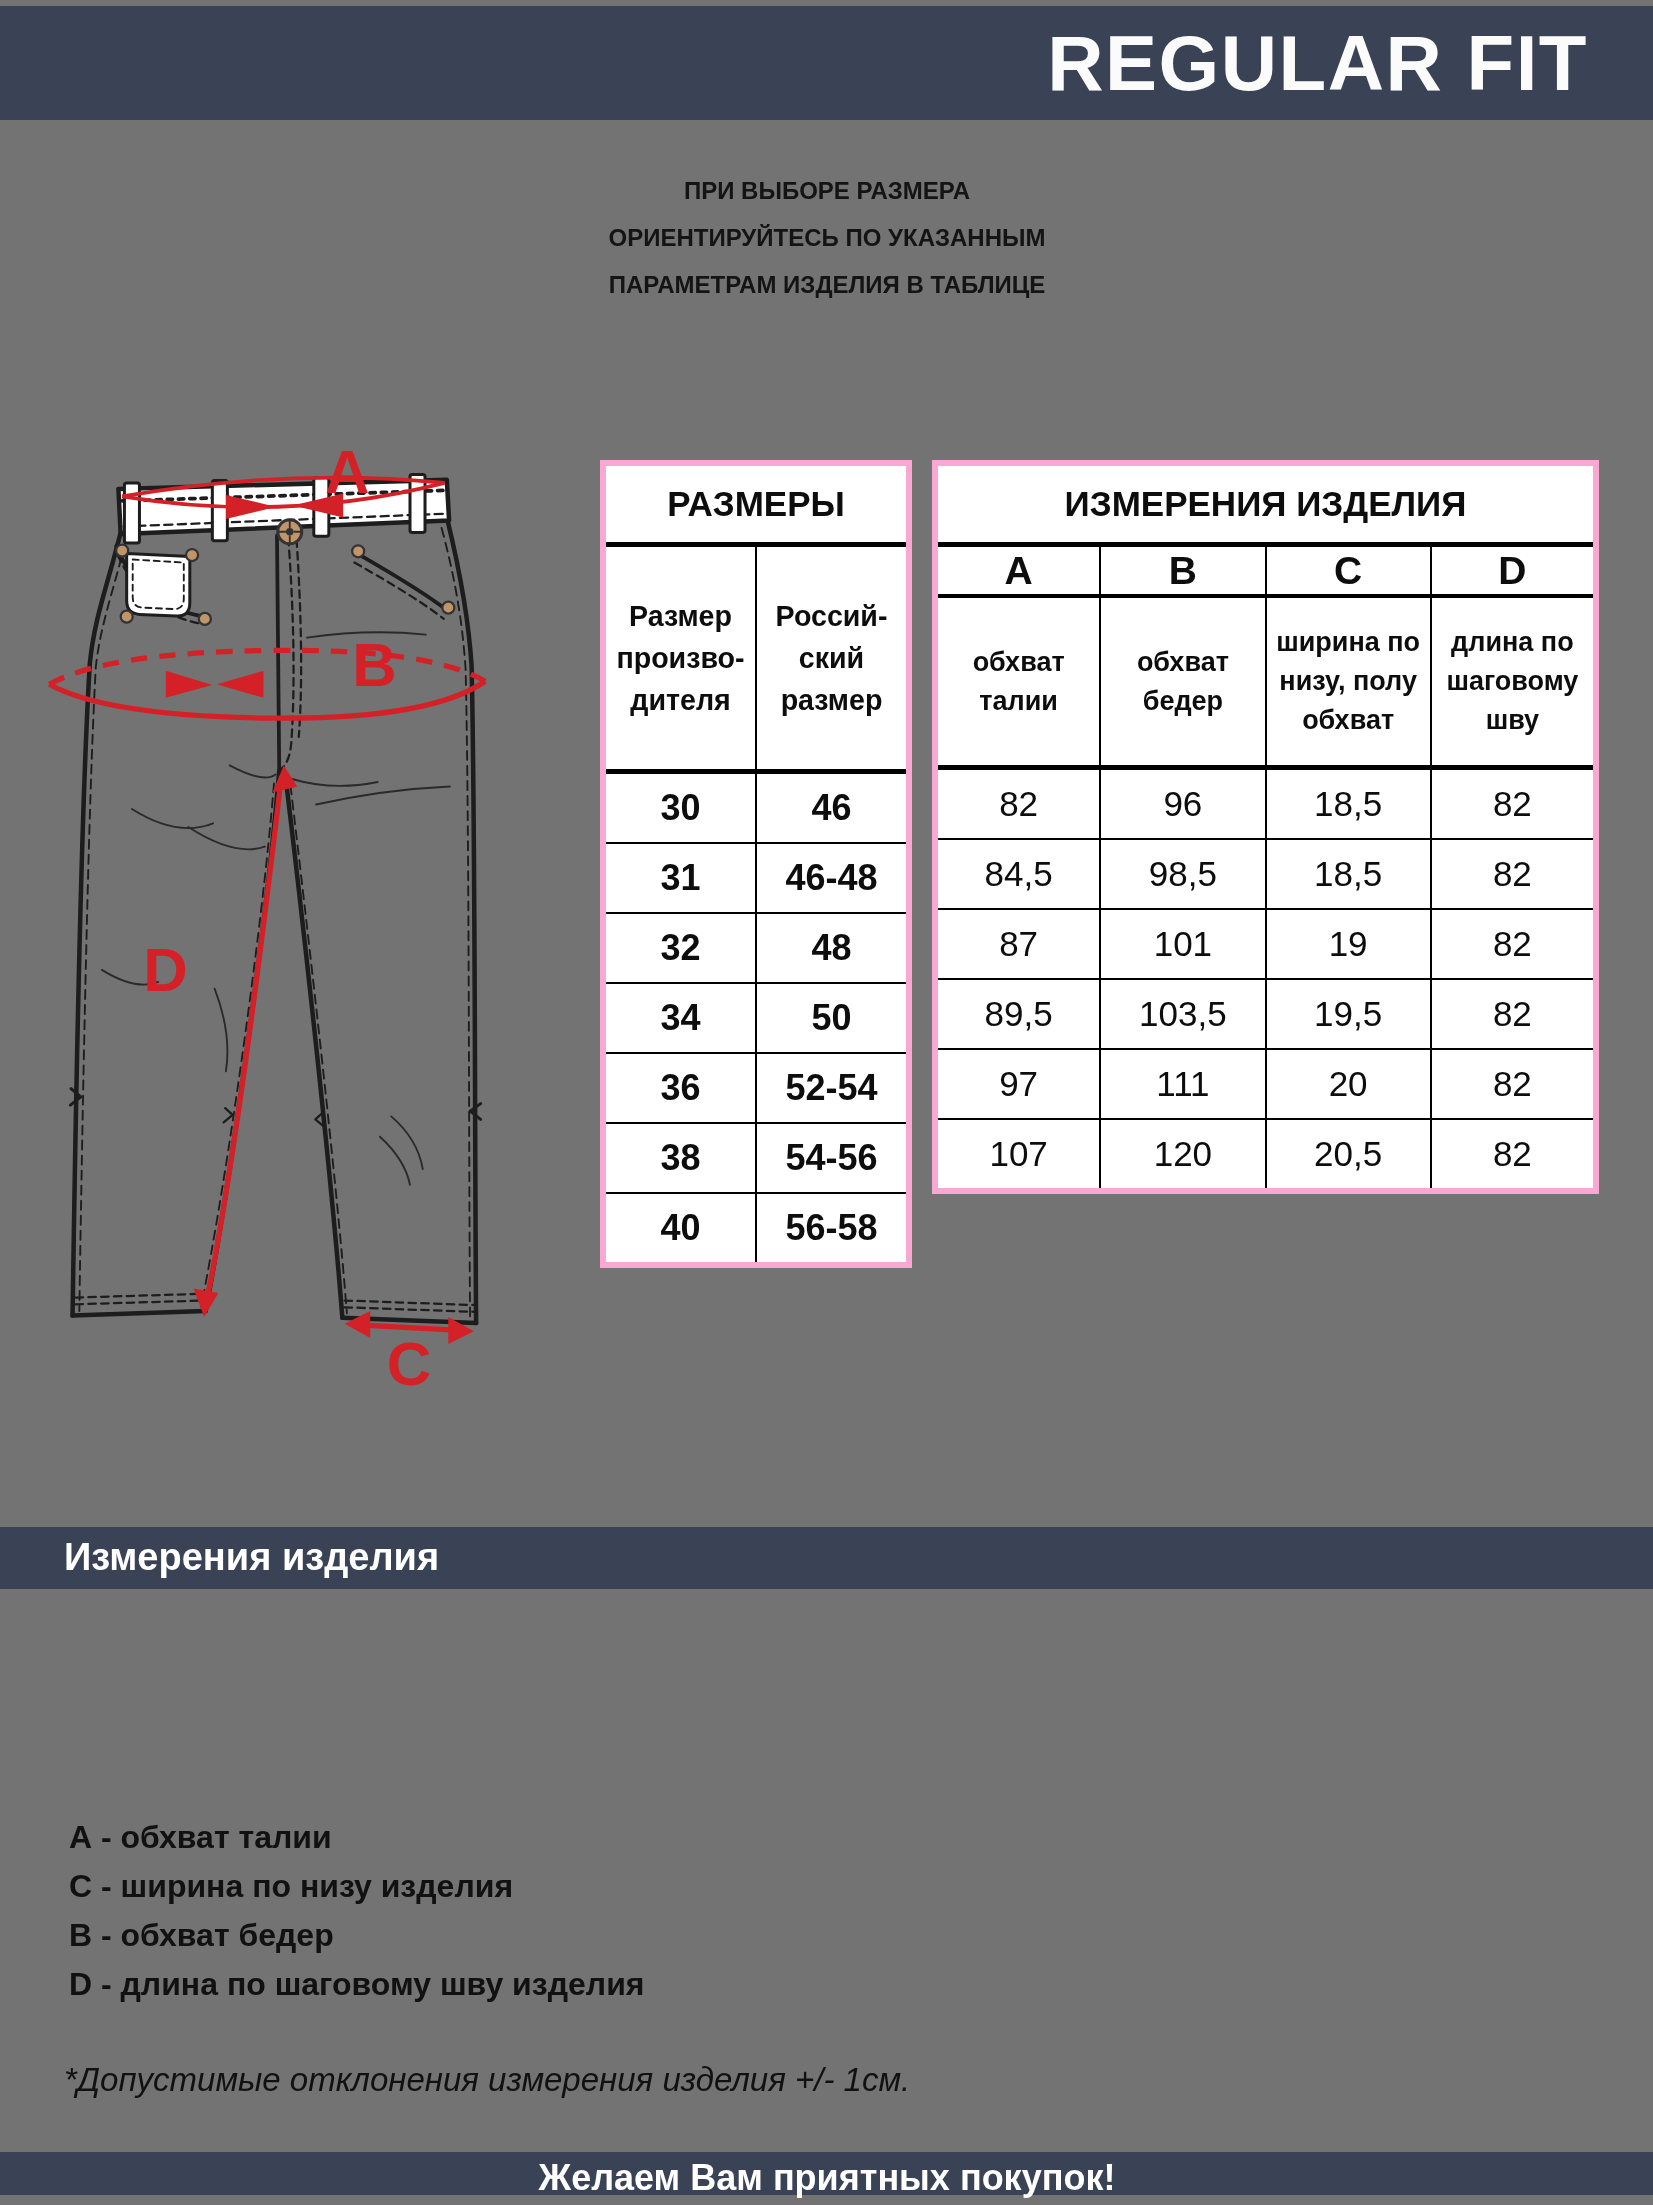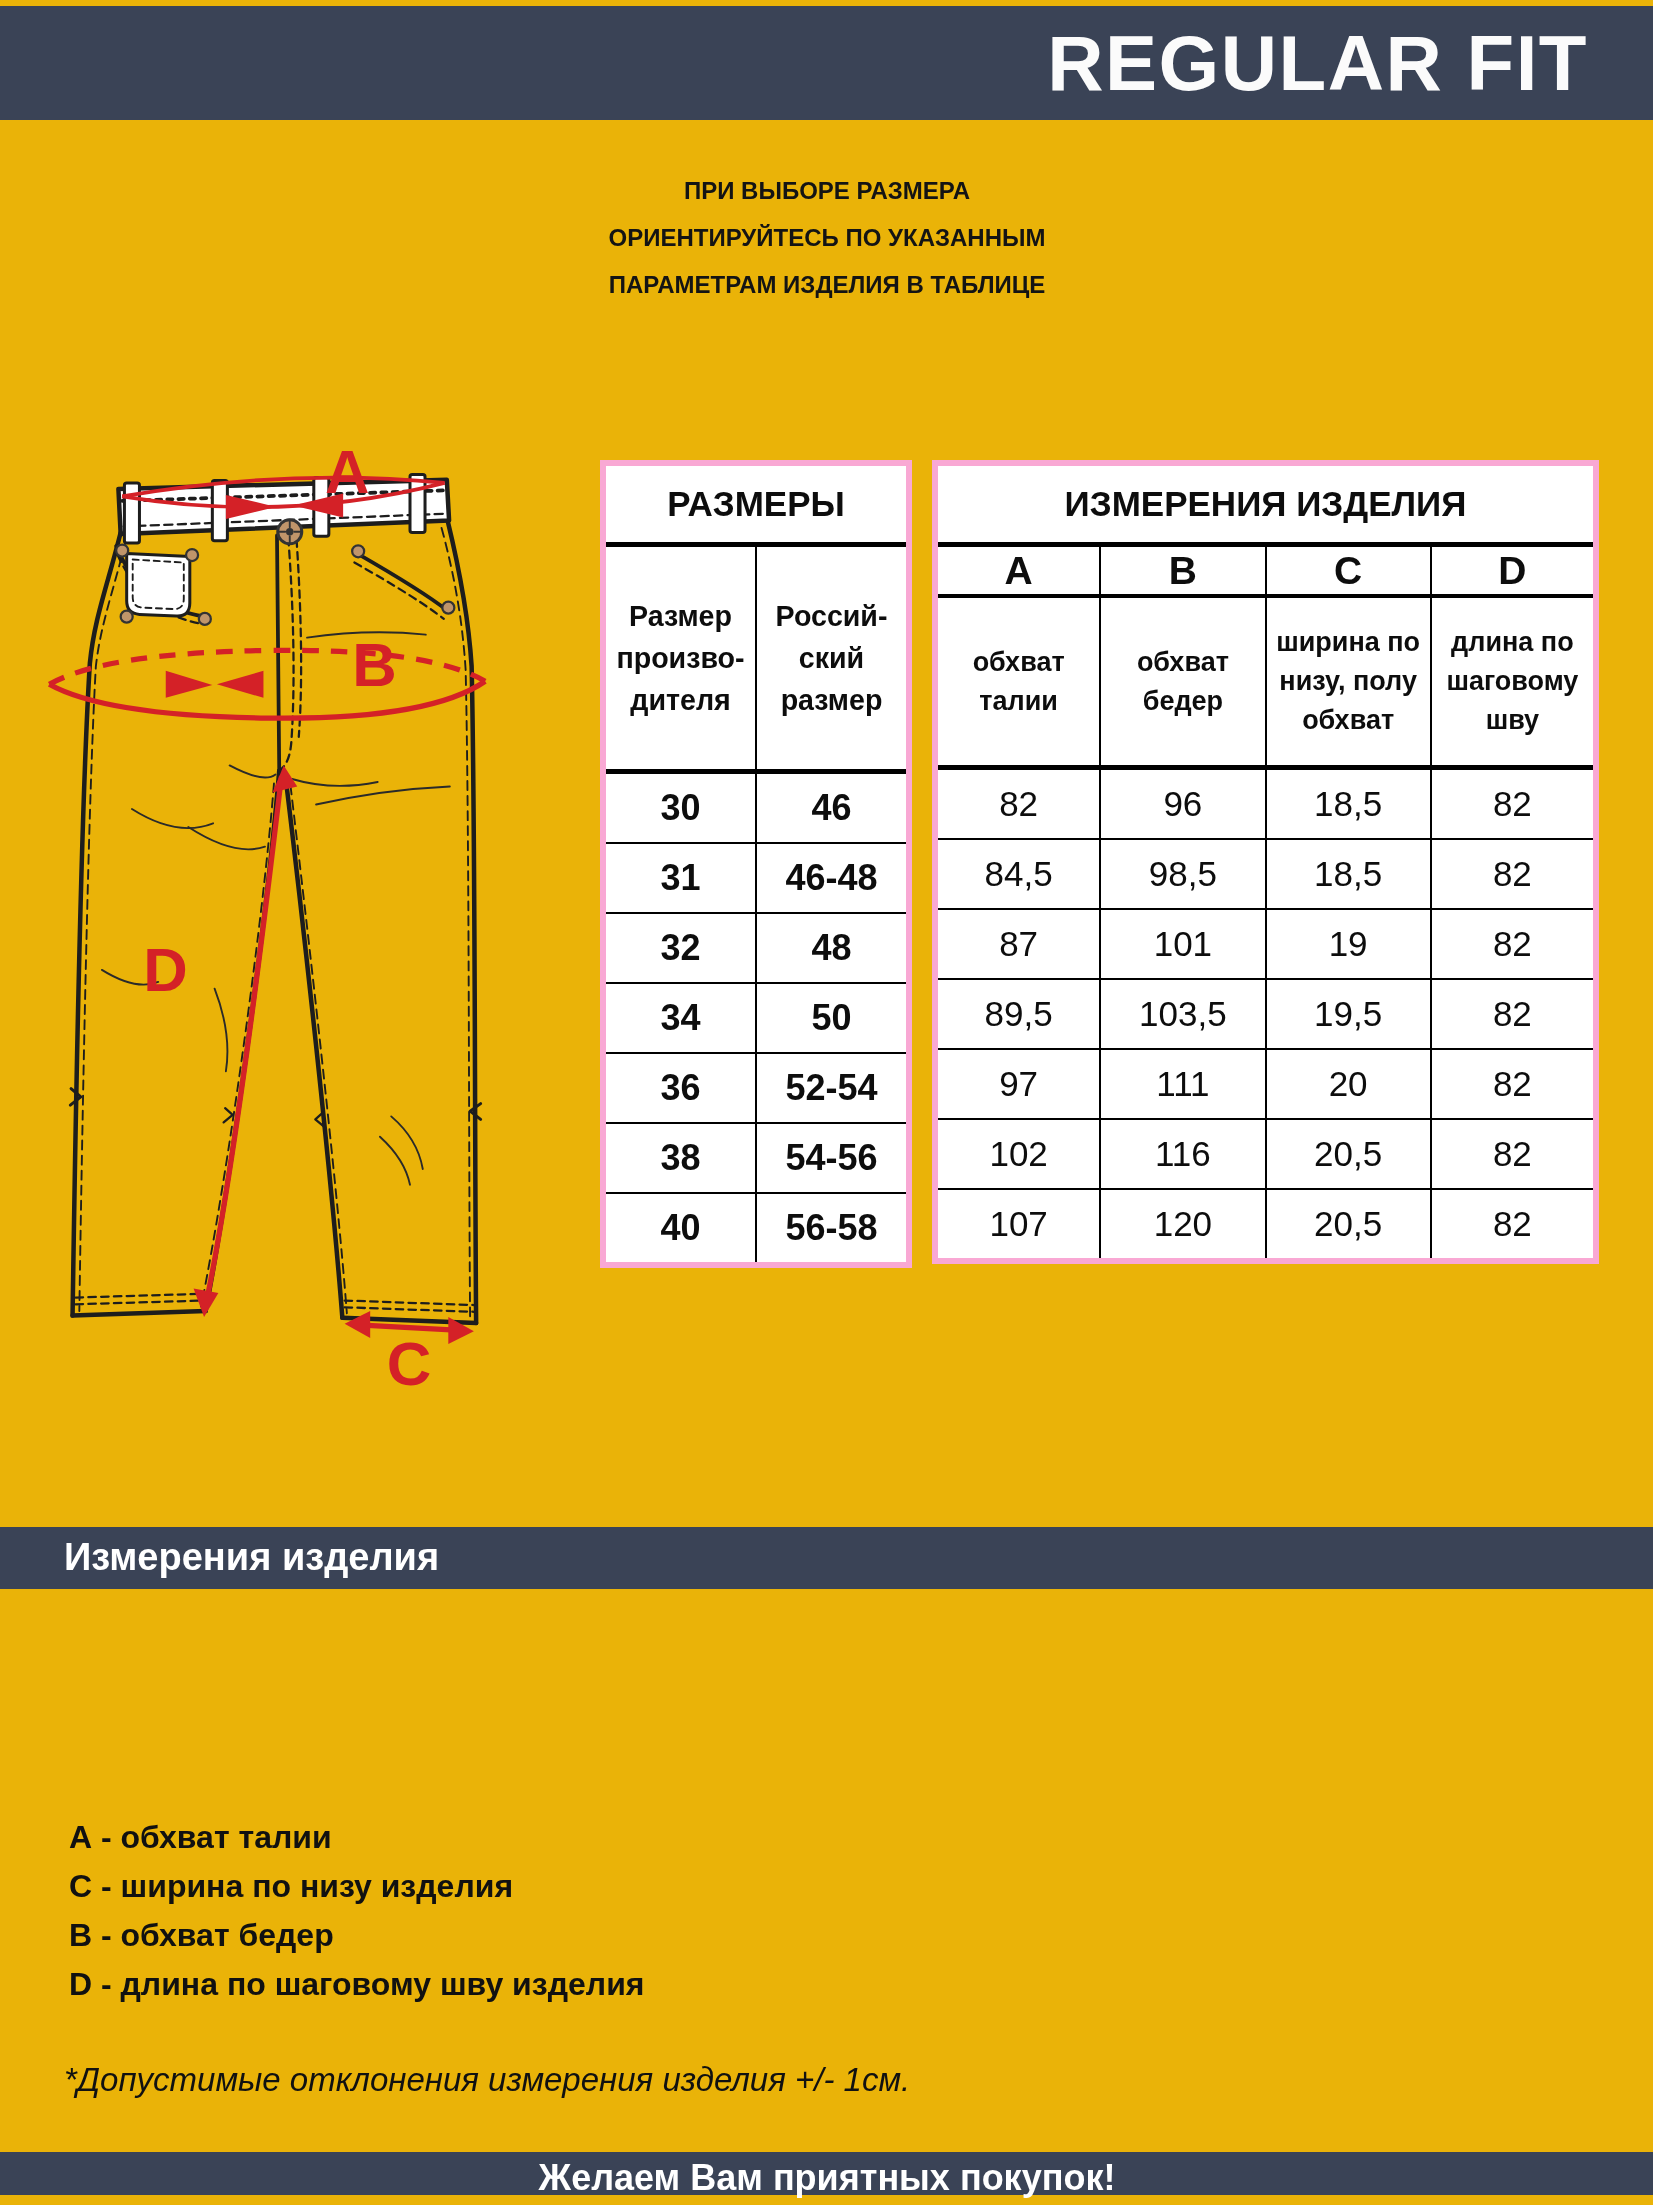--- a/index.html
+++ b/index.html
@@ -1,19 +1,19 @@
 <!DOCTYPE html>
 <html style="font-size:12px"><head>
 <meta charset="utf-8">
 <style>
   html,body{margin:0;padding:0;background:#ffffff;}
   .page{
     position:relative;
     width:1654px;height:2205px;
-    background:#eab308;
+    background:#737373;
     font-family:"Liberation Sans","DejaVu Sans",sans-serif;
     color:#111;
     overflow:hidden;
   }
   
   .top-bar{
     position:absolute;left:0;top:6px;width:1654px;height:114px;
     background:#3a4356;
   }
   .top-bar .fit-title{
@@ -302,26 +302,20 @@
           <td>19,5</td>
           <td>82</td>
         </tr>
     <tr class="data">
           <td>97</td>
           <td>111</td>
           <td>20</td>
           <td>82</td>
         </tr>
     <tr class="data">
-          <td>102</td>
-          <td>116</td>
-          <td>20,5</td>
-          <td>82</td>
-        </tr>
-    <tr class="data">
           <td>107</td>
           <td>120</td>
           <td>20,5</td>
           <td>82</td>
         </tr>
   </tbody>
     </table>
 
   <div class="section-bar">
     <div class="section-title">Измерения изделия</div>

